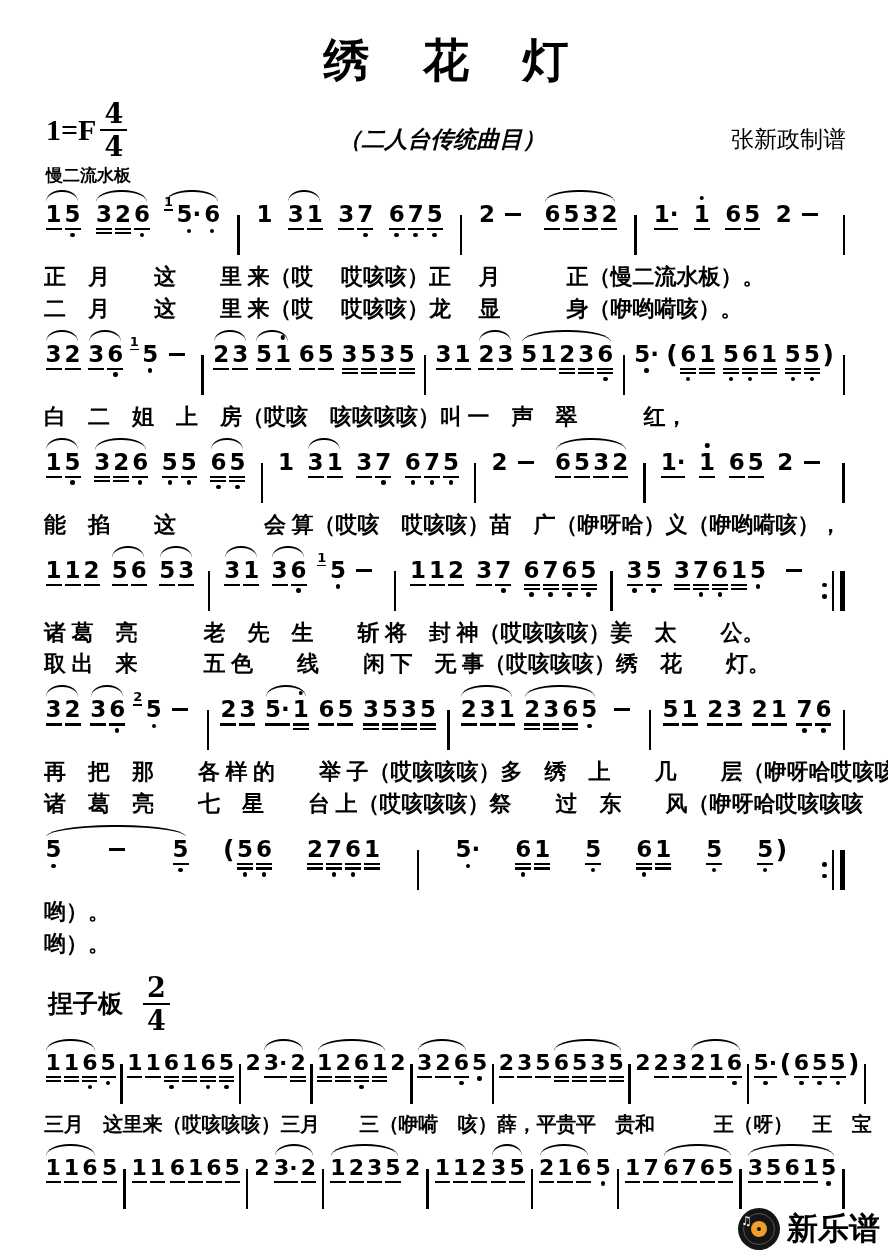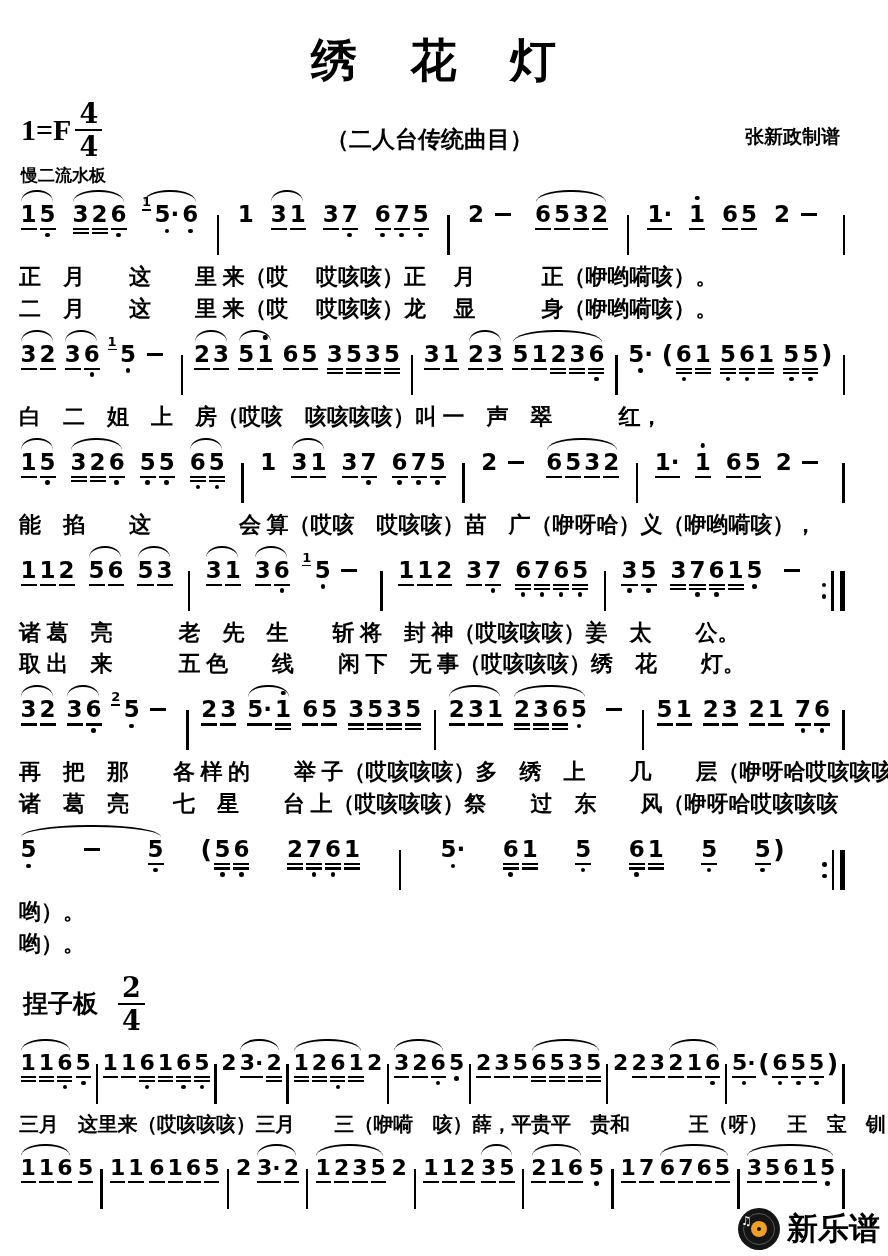--- a/index.html
+++ b/index.html
@@ -1,30 +1,30 @@
 <!DOCTYPE html>
 <html><head>
 <meta charset="utf-8">
 <style>
   html,body{margin:0;padding:0;background:#fff;}
   body{width:888px;height:1256px;overflow:hidden;color:#000;
        font-family:"Liberation Serif","DejaVu Serif",serif;}
   .page{position:relative;box-sizing:border-box;width:888px;height:1256px;
-        padding:14px 40px 0 19px;}
+        padding:14px 40px 0 44px;}
   .title{text-align:center;font-size:46px;font-weight:bold;word-spacing:42px;
          margin:16px 0 10px 0;}
   .meta-row{position:relative;height:60px;}
   .key-sig{position:absolute;left:2px;top:-2px;display:flex;align-items:center;gap:4px;
            font-size:30px;font-weight:bold;}
   .ts{display:inline-flex;flex-direction:column;align-items:center;line-height:1;
       font-size:27px;font-weight:bold;font-family:"DejaVu Serif",serif;}
   .ts .top{border-bottom:2.5px solid #000;padding:0 4px 2px;}
   .ts .bot{padding-top:2px;}
-  .subtitle{position:absolute;left:0;right:8px;top:22px;text-align:center;font-size:23px;font-weight:bold;}
-  .composer{position:absolute;right:8px;top:22px;font-size:19px;font-weight:bold;}
+  .subtitle{position:absolute;left:0;right:8px;top:22px;text-align:center;font-size:23px;font-weight:bold;font-style:italic;}
+  .composer{position:absolute;right:2px;top:22px;font-size:23px;font-weight:normal;}
   .tempo{font-size:17px;font-weight:bold;margin:2px 0 0 2px;}
   .section-head{display:flex;align-items:center;gap:20px;font-size:25px;font-weight:bold;
                 margin:14px 0 2px 4px;}
   .music-line{margin:0 0 2px 0;}
   .notes-row{display:flex;align-items:flex-start;justify-content:space-between;
              min-height:58px;padding-top:16px;}
   .note-group{position:relative;display:flex;align-items:flex-start;}
   .slur{position:absolute;top:-13px;left:2px;right:4px;height:10px;
         border-top:2.2px solid #000;border-radius:100% 100% 0 0 / 210% 210% 0 0;}
   .note{position:relative;display:flex;flex-direction:column;align-items:center;margin:0 1.5px;}
@@ -229,21 +229,21 @@
           <div class="note-group">
             <div class="note">
               <div class="digit">2</div>
             </div>
             <div class="dash"></div>
           </div>
           <div class="barwrap">
             <div class="bar"></div>
           </div>
         </div>
-        <div class="lyric-line">正　月　　这　　里 来（哎　 哎咳咳）正　 月　　　正（咿哟嗬咳）。</div>
+        <div class="lyric-line">正　月　　这　　里 来（哎　 哎咳咳）正　 月　　　正（慢二流水板）。</div>
         <div class="lyric-line">二　月　　这　　里 来（哎　 哎咳咳）龙　 显　　　身（咿哟嗬咳）。</div>
       </div>
       <div class="music-line">
         <div class="notes-row">
           <div class="note-group">
             <div class="slur"></div>
             <div class="note">
               <div class="digit">3</div>
               <div class="u"></div>
             </div>

